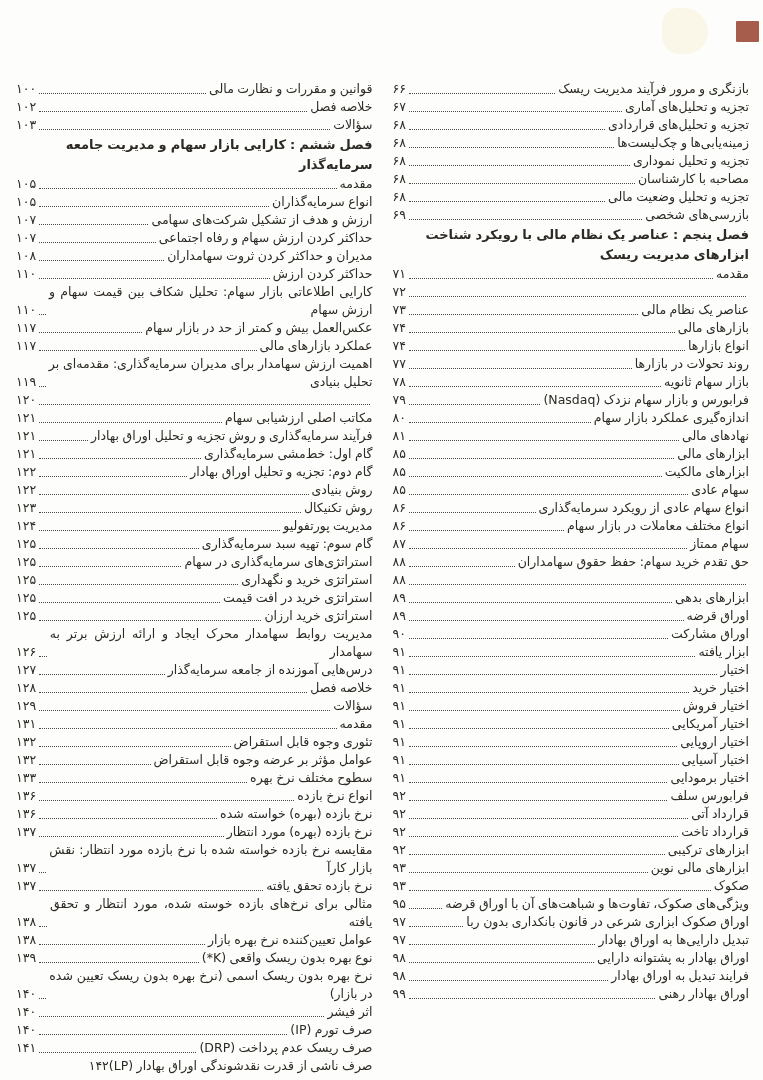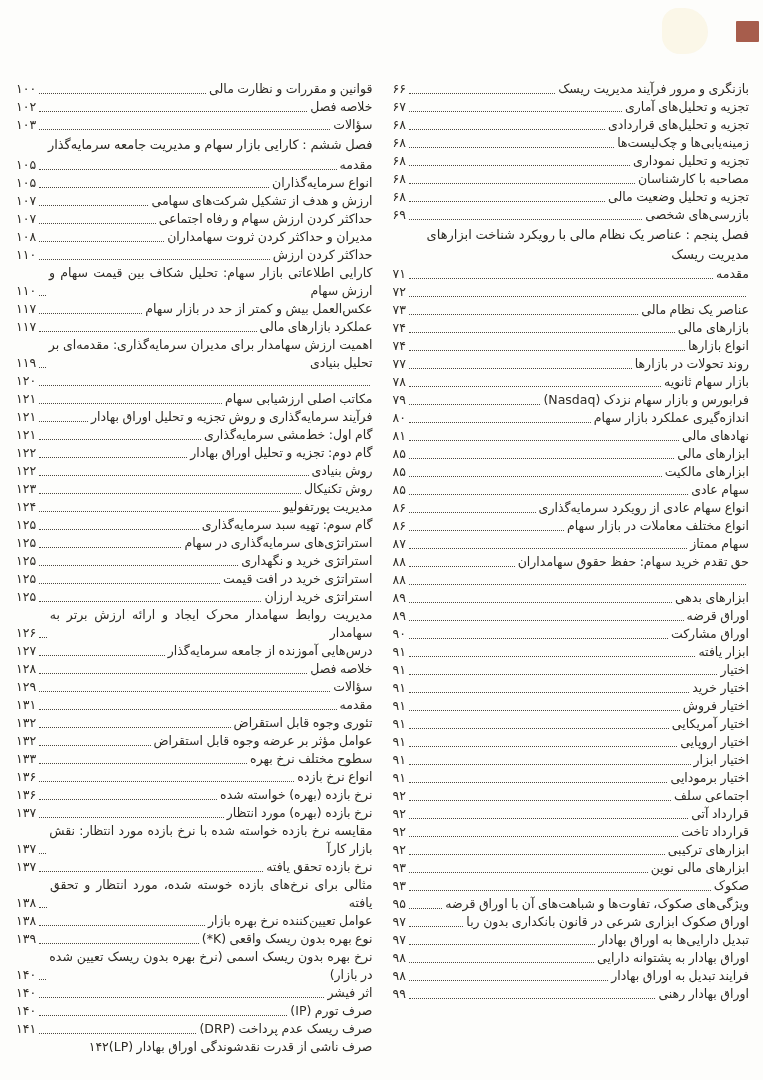--- a/index.html
+++ b/index.html
@@ -32,21 +32,21 @@
     border-bottom:1.6px dotted #4a453d;
     margin:0 3px 4px 3px;
     height:0;align-self:flex-end;
   }
   .num{
     font-size:12.5px;line-height:18px;
     white-space:nowrap;
     letter-spacing:0.5px;
   }
   .chapter{
-    font-weight:400;
+    font-weight:700;
     font-size:13px;line-height:19.5px;
     padding-left:4px;
     margin:1px 0 1px 0;
     text-align:right;
     word-spacing:-0.5px;
   }
   .scan-mark{
     position:absolute;top:21px;right:4px;
     width:23px;height:21px;
     background:#9b4733;opacity:.88;
@@ -232,31 +232,31 @@
         <span class="t">اختیار آمریکایی</span>
         <span class="dots"></span>
         <span class="num">۹۱</span>
       </div>
       <div class="row">
         <span class="t">اختیار اروپایی</span>
         <span class="dots"></span>
         <span class="num">۹۱</span>
       </div>
       <div class="row">
-        <span class="t">اختیار ابزار</span>
+        <span class="t">اختیار آسیایی</span>
         <span class="dots"></span>
         <span class="num">۹۱</span>
       </div>
       <div class="row">
         <span class="t">اختیار برمودایی</span>
         <span class="dots"></span>
         <span class="num">۹۱</span>
       </div>
       <div class="row">
-        <span class="t">اجتماعی سلف</span>
+        <span class="t">فرابورس سلف</span>
         <span class="dots"></span>
         <span class="num">۹۲</span>
       </div>
       <div class="row">
         <span class="t">قرارداد آتی</span>
         <span class="dots"></span>
         <span class="num">۹۲</span>
       </div>
       <div class="row">
         <span class="t">قرارداد تاخت</span>

